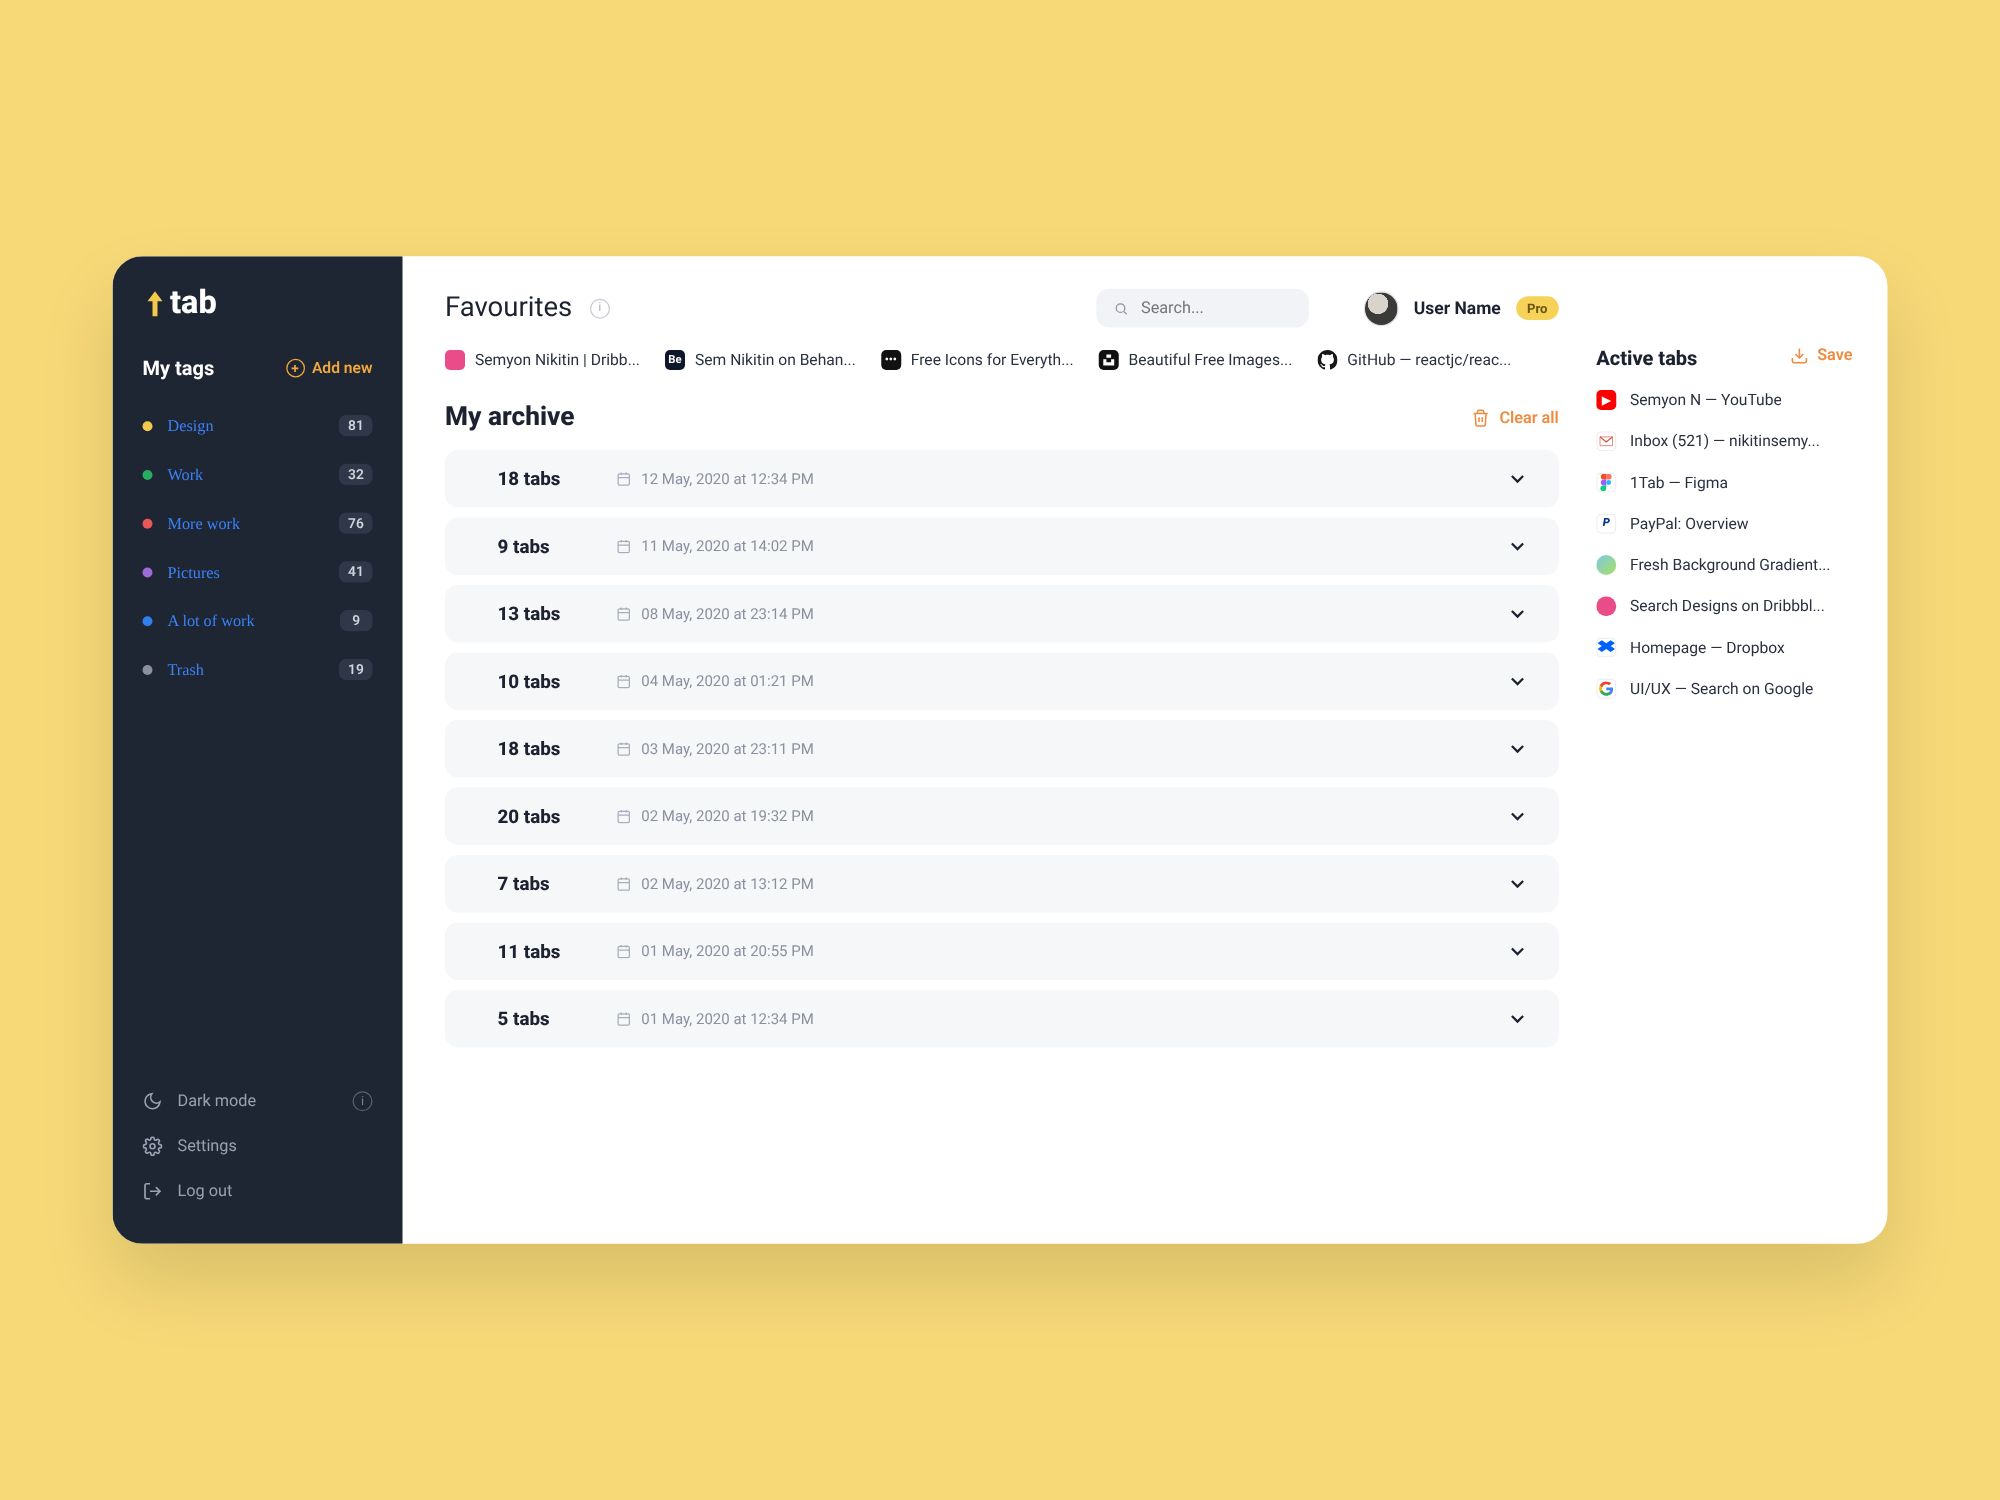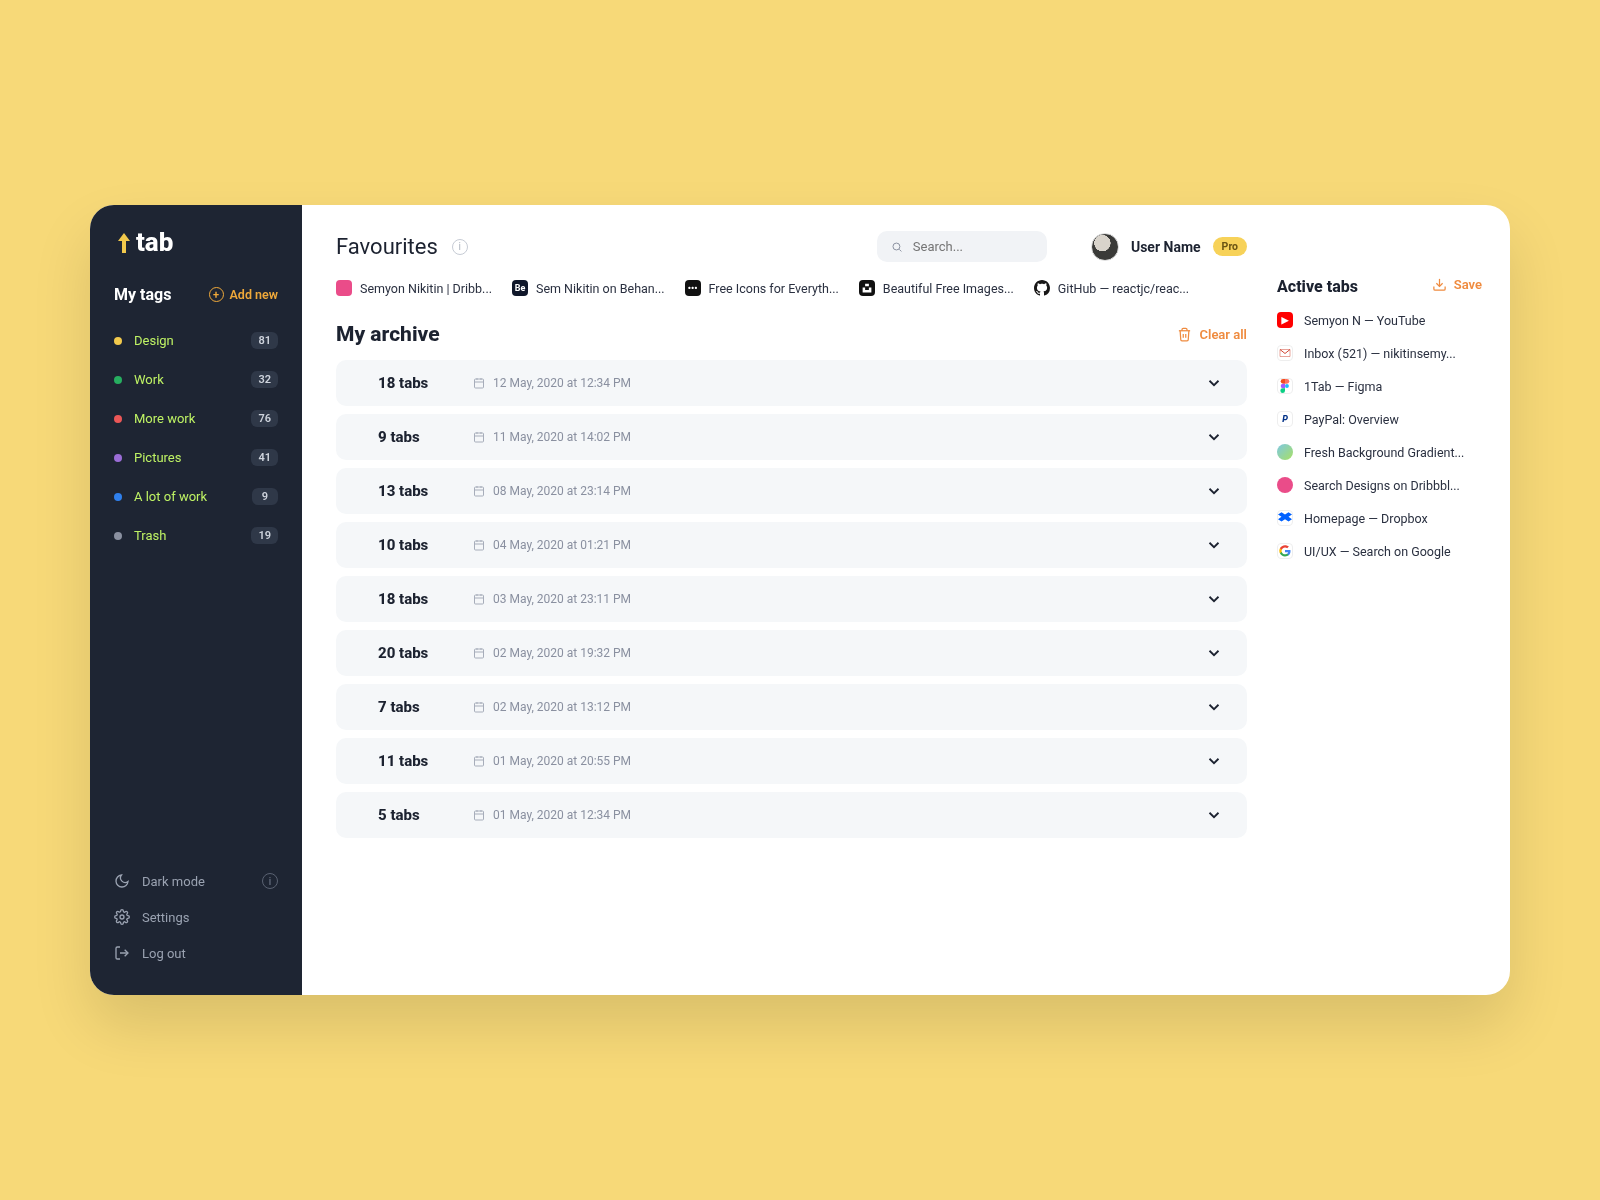--- a/index.html
+++ b/index.html
@@ -1,31 +1,31 @@
 <!DOCTYPE html>
 <html><head>
 <meta charset="utf-8">
 <style>
 * { margin:0; padding:0; box-sizing:border-box; font-family:-apple-system,BlinkMacSystemFont,"Segoe UI",Roboto,sans-serif; }
 body { background:#f7d978; width:1600px; height:1200px; display:flex; align-items:center; justify-content:center; }
 .app { width:1420px; height:790px; background:#fff; border-radius:24px; display:flex; overflow:hidden; box-shadow:0 30px 60px rgba(0,0,0,0.12); }
 
 
-.sidebar { width:212px; background:#1e2533; color:#fff; display:flex; flex-direction:column; padding:22px 0 24px; }
+.sidebar { width:232px; background:#1e2533; color:#fff; display:flex; flex-direction:column; padding:22px 0 24px; }
 .logo { display:flex; align-items:flex-end; gap:0; padding:0 24px 28px; font-weight:800; font-size:26px; color:#fff; }
 .logo-arrow { width:22px; height:26px; display:inline-block; position:relative; }
 .logo-arrow svg { position:absolute; bottom:2px; }
 .tags-head { display:flex; align-items:center; justify-content:space-between; padding:0 24px 18px; }
 .tags-title { font-size:16px; font-weight:700; }
 .add-new { display:flex; align-items:center; gap:6px; color:#f0a93a; font-size:12.5px; font-weight:600; cursor:pointer; }
 .add-new .pluscircle { width:15px; height:15px; border:1.6px solid #f0a93a; border-radius:50%; display:flex; align-items:center; justify-content:center; font-size:11px; line-height:1; }
 .tag-list { display:flex; flex-direction:column; gap:2px; padding:0 12px; }
 .tag-item { display:flex; align-items:center; padding:10px 12px; border-radius:8px; cursor:pointer; font-size:13px; }
 .tag-dot { width:8px; height:8px; border-radius:50%; margin-right:12px; }
-.tag-label { flex:1; color:#bef264; }
+.tag-label { flex:1; color:#3b82f6;font-family:Liberation Serif, serif; }
 .tag-count { background:#2f3848; color:#cfd4dd; font-size:11px; font-weight:600; padding:2px 7px; border-radius:6px; min-width:26px; text-align:center; }
 .sidebar-spacer { flex:1; }
 .footer-item { display:flex; align-items:center; gap:12px; padding:10px 24px; font-size:13px; color:#9aa2b1; cursor:pointer; }
 .footer-item .ico { width:16px; height:16px; display:flex; align-items:center; justify-content:center; }
 .footer-item .info-right { margin-left:auto; width:16px; height:16px; border:1.4px solid #5a6272; border-radius:50%; display:flex; align-items:center; justify-content:center; font-size:10px; color:#7a8294; }
 
 
 .main { flex:1; display:flex; padding:26px 28px 20px 34px; gap:30px; }
 .center { flex:1; display:flex; flex-direction:column; min-width:0; }
 .top-row { display:flex; align-items:center; gap:14px; margin-bottom:18px; }

